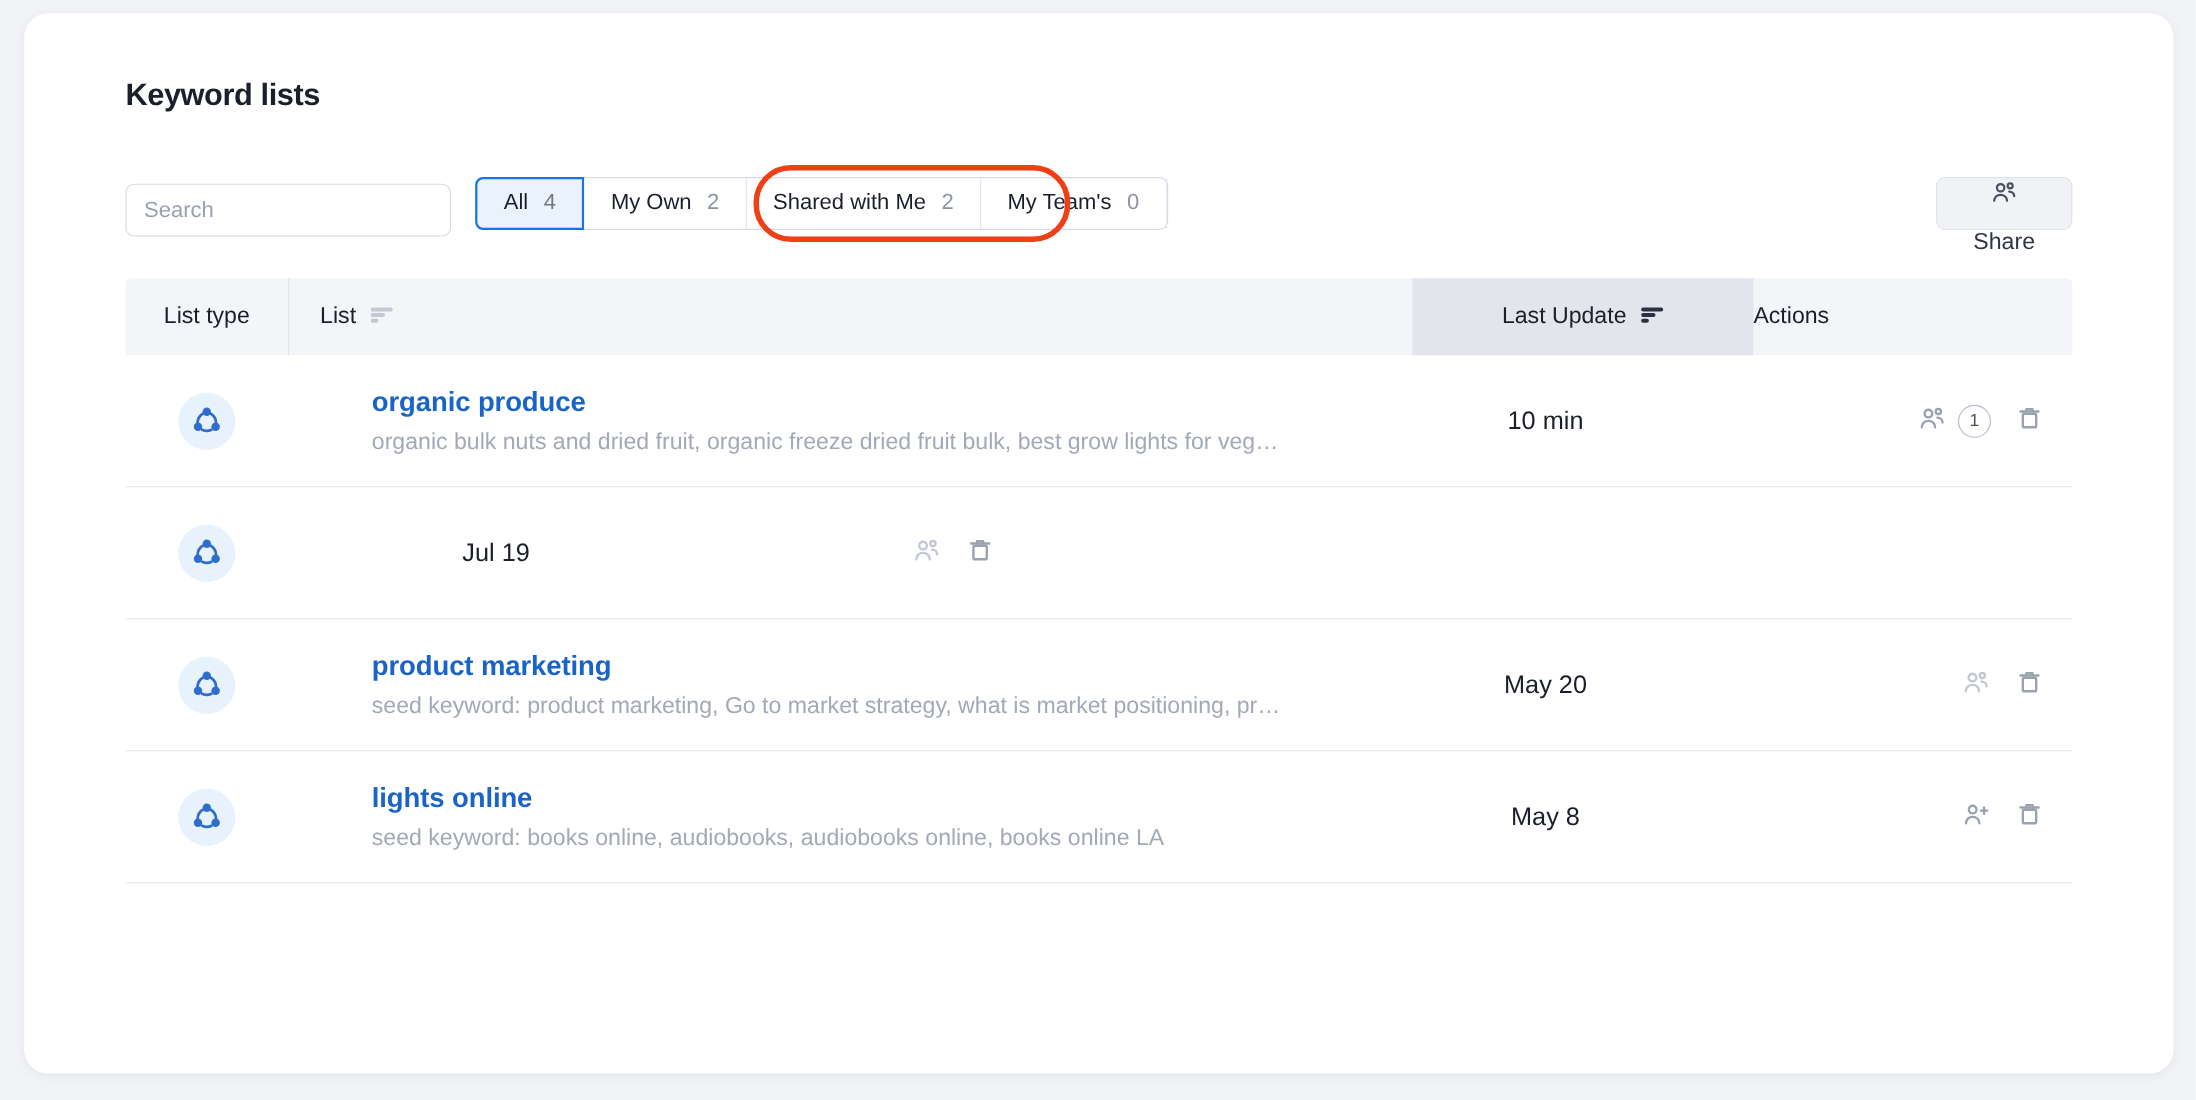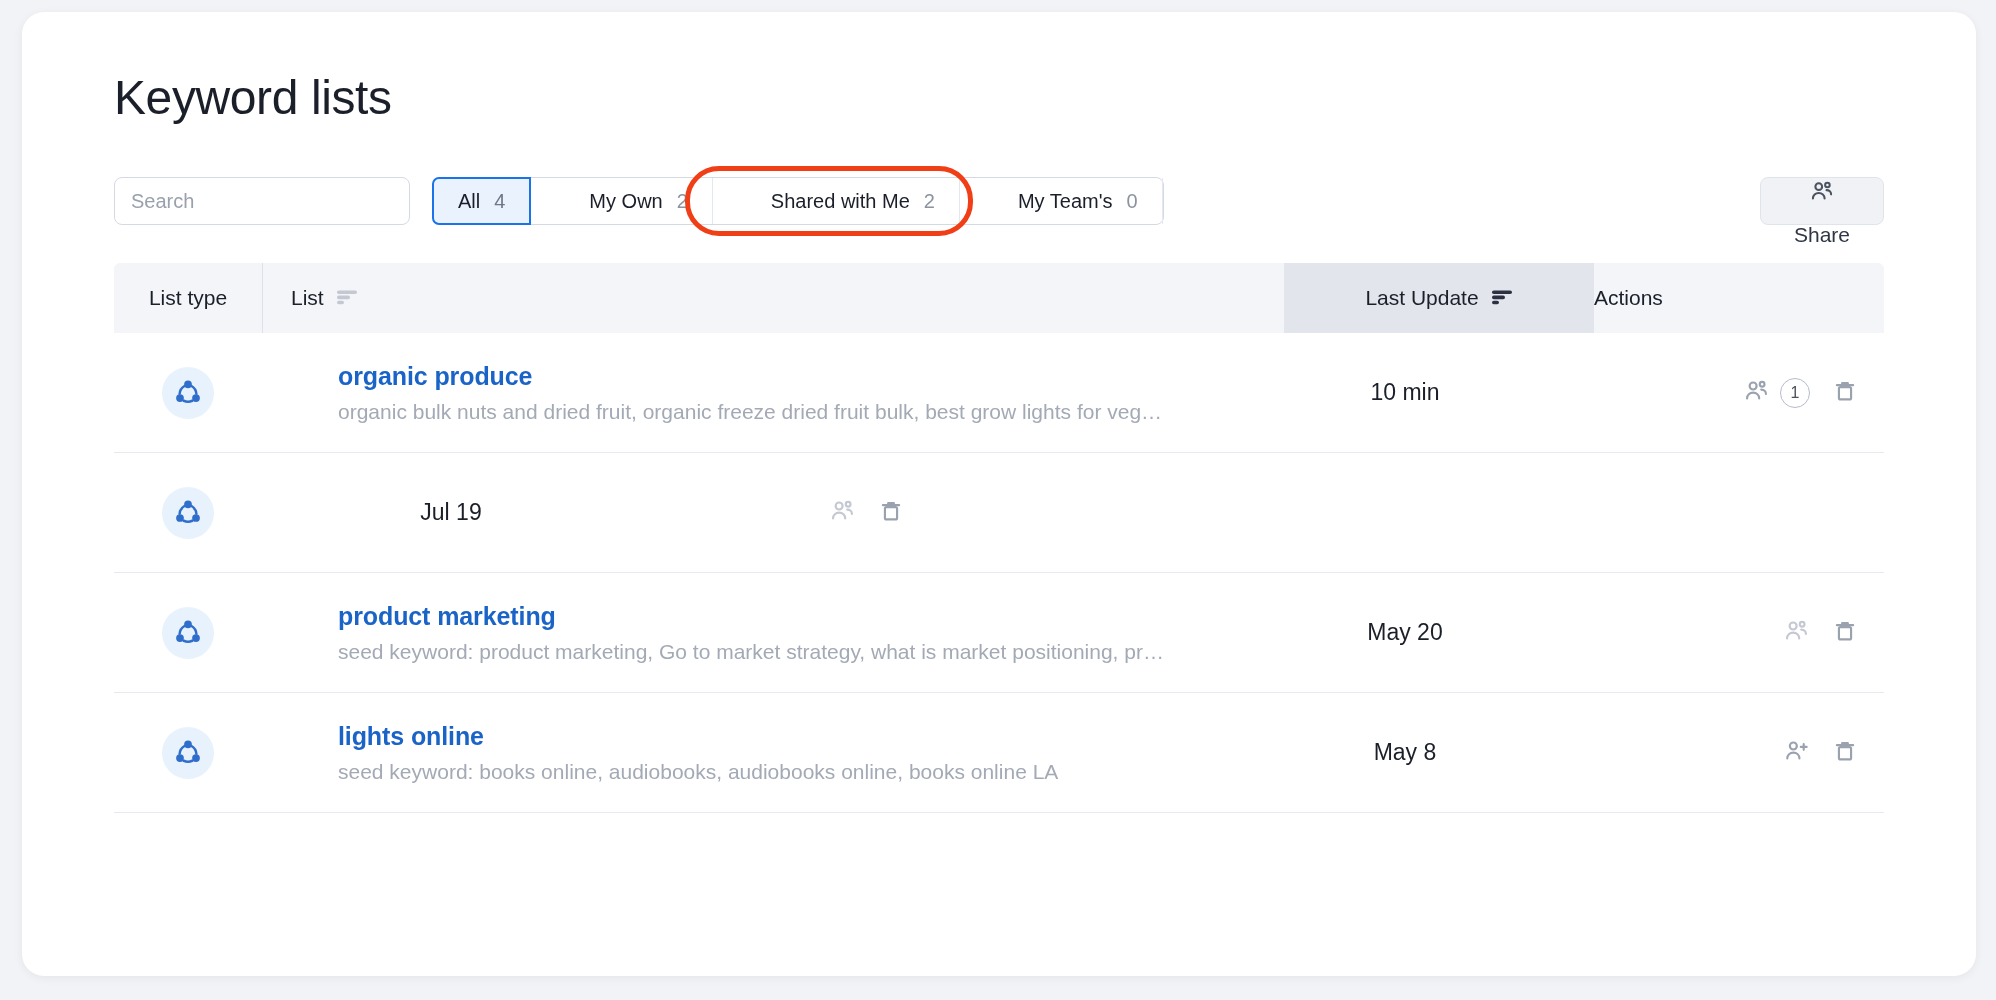--- a/index.html
+++ b/index.html
@@ -16,59 +16,59 @@
     width: 100%; height: 964px;
     background: #ffffff;
     border-radius: 22px;
     box-shadow: 0 2px 10px rgba(23,27,40,.06);
     padding: 58px 0 0 0;
     overflow: hidden;
   }
 
   .page-title {
     margin-left: 92px;
-    font-size: 48px;
-    font-weight: 400;
+    font-size: 28px;
+    font-weight: 700;
     letter-spacing: -0.4px;
     color: #1b1f2a;
   }
 
   
   .toolbar {
     margin: 52px 92px 0 92px;
     display: flex; align-items: center;
   }
 
   .search-wrap {
     display: flex; align-items: stretch;
     height: 48px; width: 296px;
     border: 1px solid #d4d9e2;
     border-radius: 8px;
     overflow: hidden;
     background: #fff;
+    margin-top: 13px;
   }
   .search-input {
     flex: 1; border: 0; outline: 0;
     padding: 0 16px;
     font-size: 20px;
     color: #3c4352;
     background: transparent;
     font-family: inherit;
   }
   .search-input::placeholder { color: #9aa1ad; }
 
   .tabs {
     display: flex; align-items: stretch;
     height: 48px;
     margin-left: 22px;
     border: 1px solid #d4d9e2;
     border-radius: 8px;
     background: #fff;
     position: relative;
-    gap: 34px;
   }
   .tab {
     display: flex; align-items: center; gap: 14px;
     padding: 0 24px;
     font-size: 20px;
     color: #1b1f2a;
     cursor: pointer;
     border-right: 1px solid #e3e7ee;
     background: transparent;
     white-space: nowrap;

